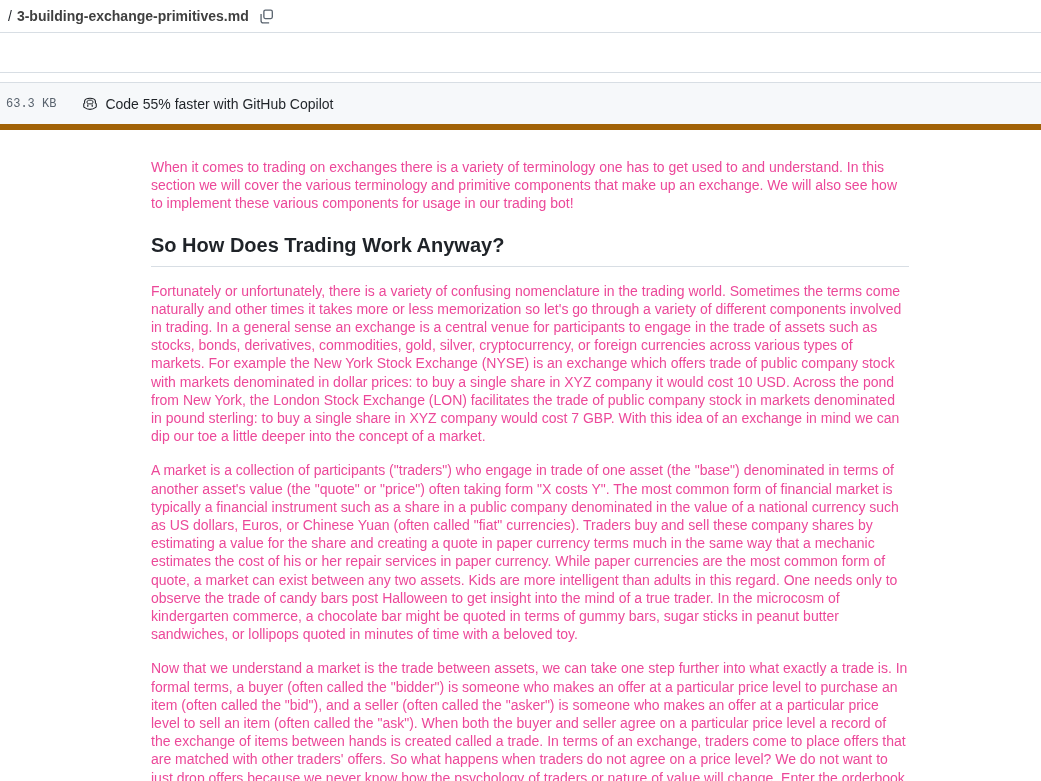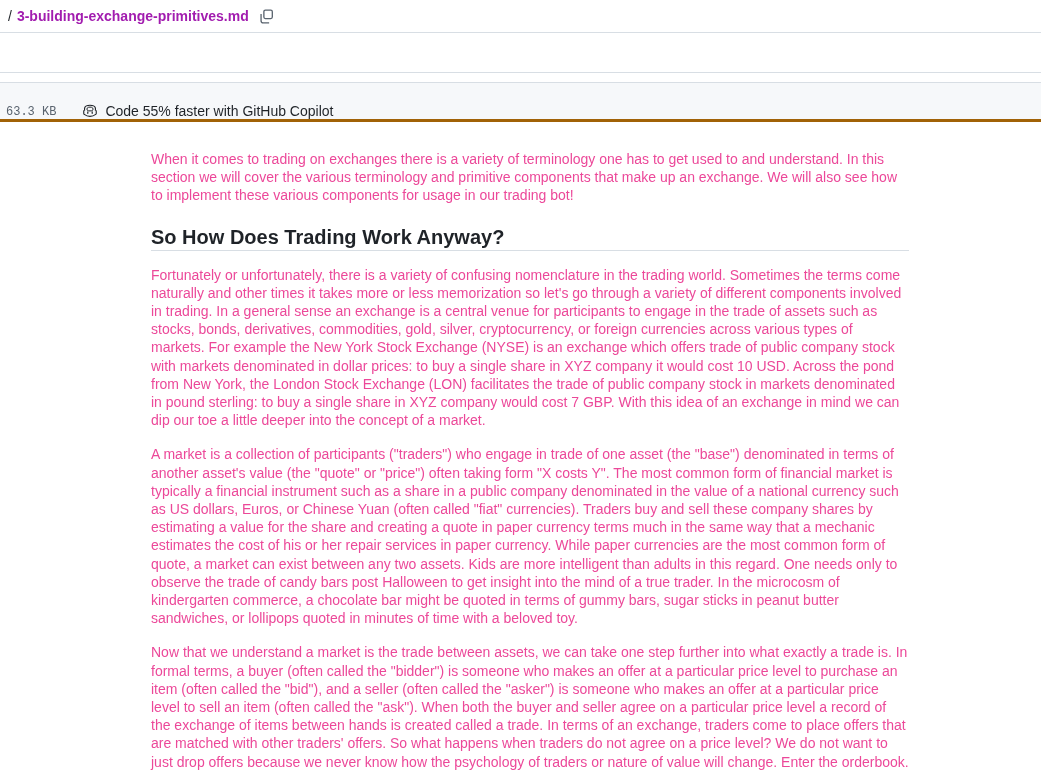--- a/index.html
+++ b/index.html
@@ -11,38 +11,38 @@
   }
 
   
   .breadcrumb-bar {
     display: flex; align-items: center;
     height: 33px; padding: 0 8px;
     border-bottom: 1px solid #d8dee4;
     font-size: 14px; background: #ffffff;
   }
   .crumb-sep { color: #1f2328; margin: 0 5px 0 0; }
-  .crumb-file { font-weight: 700; color: #a21caf; }
+  .crumb-file { font-weight: 700; color: #404040; }
   .copy-btn {
     margin-left: 10px; padding: 0; border: none; background: none;
     display: inline-flex; align-items: center; cursor: pointer; color: #59636e;
   }
 
   
   .file-toolbar {
     height: 40px; background: #ffffff;
     border-bottom: 1px solid #d8dee4;
   }
   .gap { height: 9px; background: #ffffff; }
 
   
   .file-header-bar {
-    height: 40px; background: #f6f8fa;
-    border-top: 1px solid #d8dee4; border-bottom: 3px solid #a16207;
-    display: flex; align-items: flex-end; padding: 0 4px;
+    height: 48px; background: #f6f8fa;
+    border-top: 1px solid #d8dee4; border-bottom: 6px solid #a16207;
+    display: flex; align-items: center; padding: 0 4px;
   }
   .file-size {
     font-family: "Liberation Mono", "DejaVu Sans Mono", monospace;
     font-size: 12px; color: #59636e; padding-left: 2px;
   }
   .copilot-banner {
     display: inline-flex; align-items: center; gap: 7px;
     margin-left: 26px; font-size: 14px; color: #1f2328;
     text-decoration: none; cursor: pointer;
   }
@@ -53,21 +53,21 @@
     margin-left: 151px; width: 758px; padding-top: 28px;
     background: #ffffff;
   }
   .markdown-body h1 {
     font-size: 24px; font-weight: 700; line-height: 1.25;
     margin: 0 0 16px 0; padding-bottom: 7px;
     border-bottom: 1px solid #d8dee4; letter-spacing: 0.1px;
   }
   .markdown-body h2 {
     font-size: 20px; font-weight: 700; line-height: 1.25;
-    margin: 20px 0 15px 0; 
+    margin: 20px 0 15px 0; padding-bottom: 8px;
     border-bottom: 1px solid #d8dee4;
   }
   .markdown-body p {
     font-size: 14px; line-height: 18.2px; margin: 0 0 16px 0;
     color: #ec4899;
   }
   .markdown-body strong { font-weight: 400; }
 </style>
 </head>
 <body>

